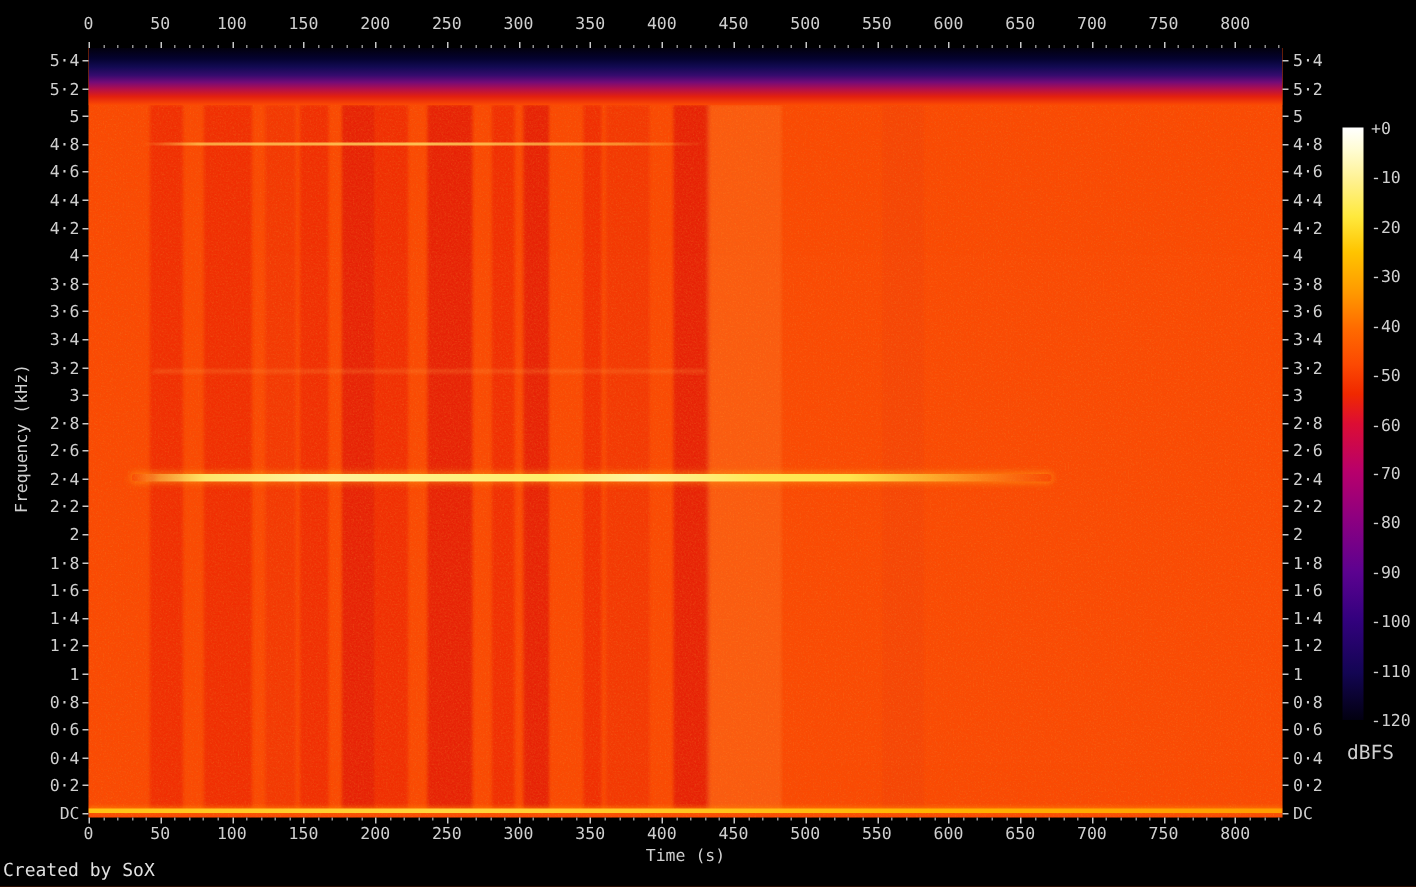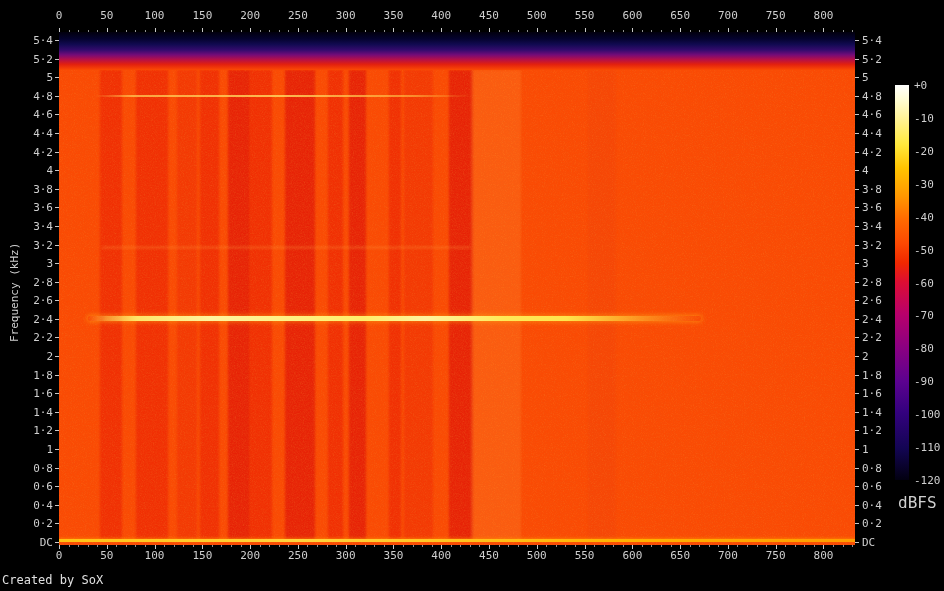--- a/index.html
+++ b/index.html
@@ -31,21 +31,21 @@
   .tick{position:absolute;background:#c8c8c8;}
   .tick-minor{position:absolute;background:#8f8f8f;}
   .lbl{position:absolute;font-size:11px;line-height:13px;white-space:nowrap;color:#cfcfcf;}
   .lbl-x{width:36px;text-align:center;}
   .lbl-yl{width:34px;text-align:right;}
   .lbl-yr{width:44px;text-align:left;}
   #colorbar{position:absolute;left:895px;top:85px;width:14px;height:395px;
     background:linear-gradient(180deg,#ffffff 0%,#fffcd0 4%,#fff18f 9%,#ffe93d 15%,
       #ffc400 21%,#ff9800 28%,#ff6a00 34%,#fc4902 40%,#f02800 45%,#dc0d34 50%,
       #b8006b 58%,#8d0080 66%,#5c0290 75%,#33017e 83%,#130553 92%,#020010 100%);}
-  #cb-unit{position:absolute;left:898px;top:496px;font-size:16px;}
+  #cb-unit{position:absolute;left:898px;top:496px;font-size:13px;}
   #xlabel{position:absolute;left:59px;top:564px;width:796px;text-align:center;font-size:11px;}
   #ylabel{position:absolute;left:8px;top:342px;font-size:11px;transform-origin:0 0;
     transform:rotate(-90deg);white-space:nowrap;}
   #credit{position:absolute;left:2px;top:573px;font-size:12px;color:#e0e0e0;}
 </style>
 </head>
 <body>
 
 <div id="fig">
 
@@ -417,15 +417,16 @@
       <div class="lbl lbl-yr" style="left: 914px; top: 276.5px;">-60</div>
       <div class="lbl lbl-yr" style="left: 914px; top: 309.417px;">-70</div>
       <div class="lbl lbl-yr" style="left: 914px; top: 342.333px;">-80</div>
       <div class="lbl lbl-yr" style="left: 914px; top: 375.25px;">-90</div>
       <div class="lbl lbl-yr" style="left: 914px; top: 408.167px;">-100</div>
       <div class="lbl lbl-yr" style="left: 914px; top: 441.083px;">-110</div>
       <div class="lbl lbl-yr" style="left: 914px; top: 474px;">-120</div>
     </div>
   <div id="cb-unit" class="lbl">dBFS</div>
 
+  <div id="xlabel" class="lbl">Time (s)</div>
   <div id="ylabel" class="lbl">Frequency (kHz)</div>
   <div id="credit">Created by SoX</div>
 </div>
 
 </body></html>

